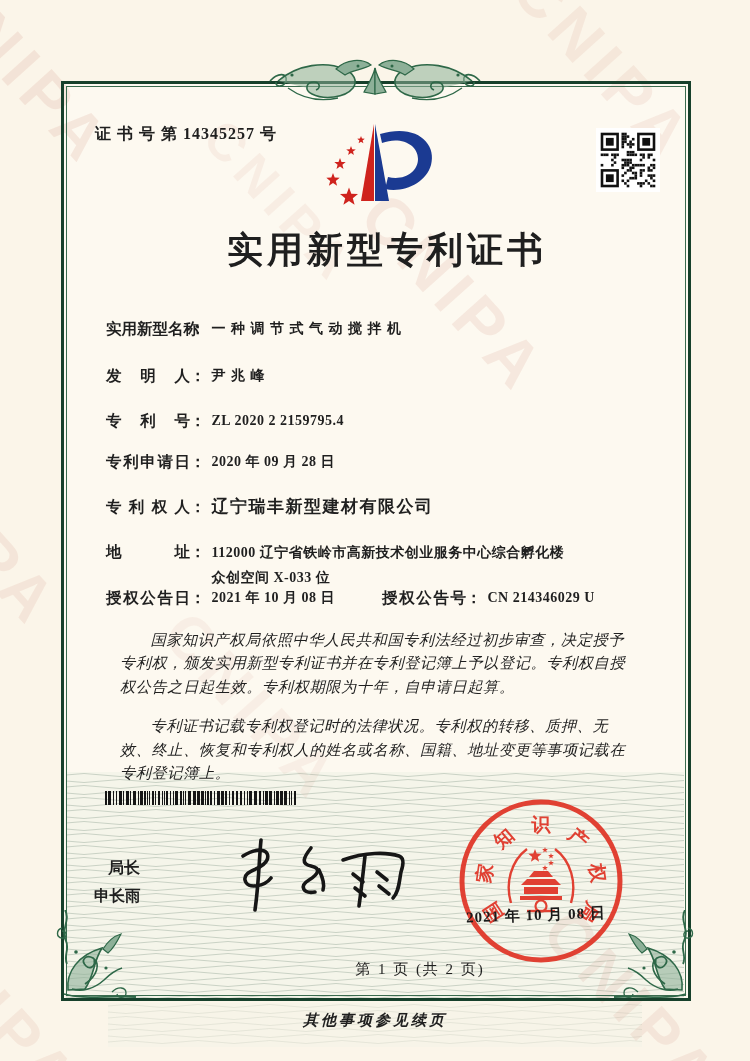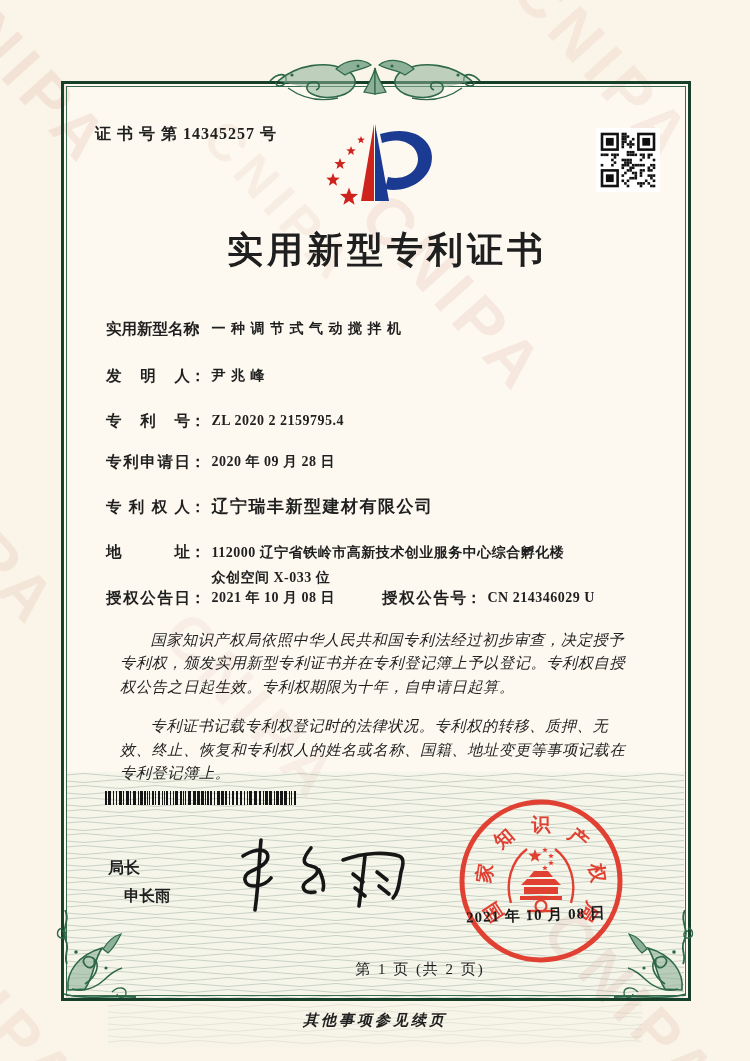--- a/index.html
+++ b/index.html
@@ -53,21 +53,21 @@
   
   .bodytext{
     left:104px; top:612px; width:544px; z-index:5;
     font-size:15.2px; line-height:23.4px; font-style:italic; font-weight:500; letter-spacing:.6px;
   }
   .bodytext p{margin:16px; text-indent:2em;}
   
   .barcode{left:105px; top:791px; z-index:5;}
   .signer-title{left:108px; top:858px; font-family:Liberation Mono, monospace;
     font-size:16px; font-weight:600; z-index:5;}
-  .signer-name{left:124px; top:886px; font-family:"Liberation Sans","DejaVu Sans",sans-serif;
+  .signer-name{left:94px; top:886px; font-family:"Liberation Sans","DejaVu Sans",sans-serif;
     font-size:15.5px; font-weight:600; z-index:5;}
   .signature{left:215px; top:830px; z-index:6;}
   .seal{left:455px; top:795px; z-index:6; opacity:.93;}
   .seal-date{
     left:452px; top:906px; width:168px; text-align:center; z-index:7;
     font-size:15px; font-weight:bold; letter-spacing:1px; transform:rotate(-2deg); color:#1a1a1a;
   }
   .page-num{left:66px; top:960px; width:708px; text-align:center; font-size:15px; letter-spacing:2px; z-index:5;}
   .cont-note{left:0; top:1011px; width:750px; text-align:center; font-size:15px; font-style:italic;
     font-weight:600; letter-spacing:3px; z-index:5;}

